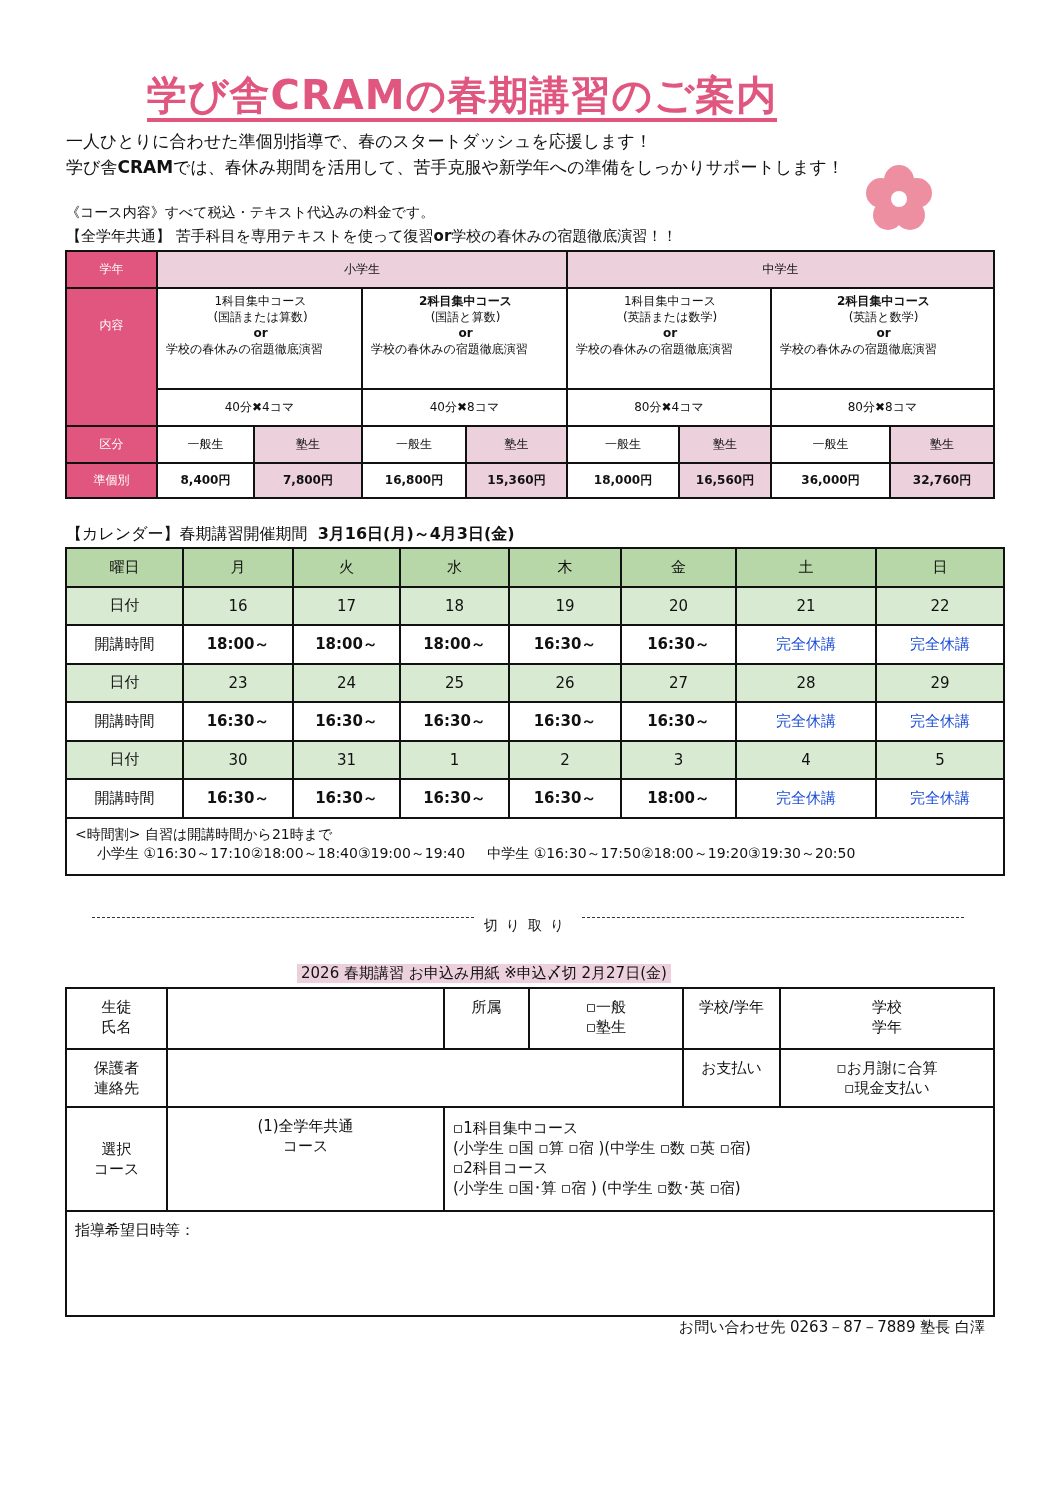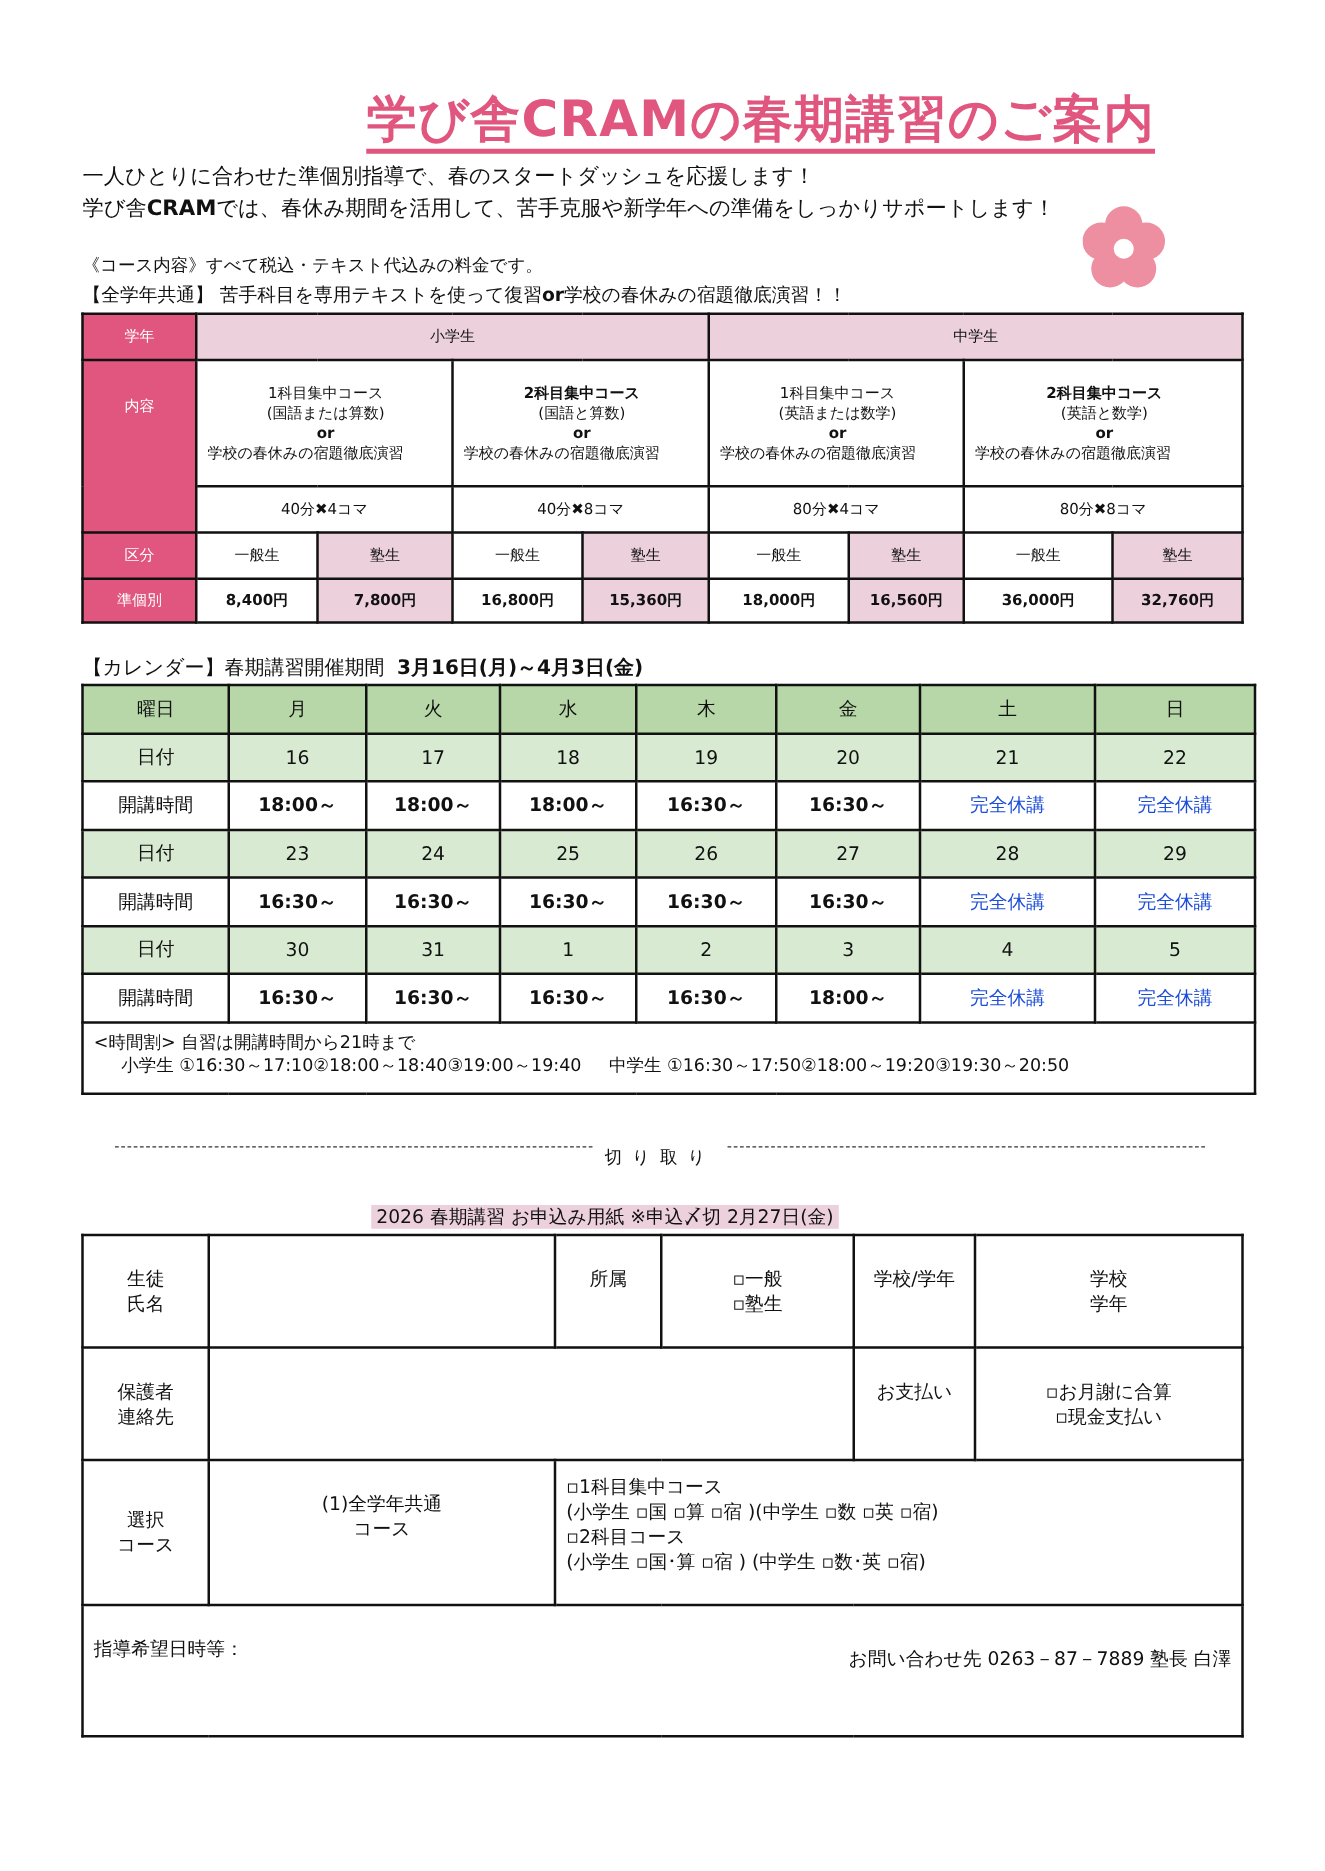--- a/index.html
+++ b/index.html
@@ -2,57 +2,57 @@
 <html><head>
 <meta charset="utf-8">
 <style>
   * { box-sizing: border-box; margin: 0; padding: 0; }
   body {
     width: 1060px; height: 1497px; background: #ffffff;
     font-family: "DejaVu Sans", "Liberation Sans", sans-serif;
     color: #111; position: relative; overflow: hidden;
   }
   .title {
-    position: absolute; left: 0; top: 68px; width: 924px; text-align: right;
+    position: absolute; left: 0; top: 68px; width: 924px; text-align: center;
     font-size: 40px; font-weight: bold; color: #e0567e; letter-spacing: 1px;
   }
   .title span { border-bottom: 4px solid #e0567e; padding-bottom: 0px; }
   .intro { position: absolute; left: 66px; top: 128px; font-size: 17px; line-height: 26px; }
   .flower { position: absolute; left: 866px; top: 163px; width: 66px; height: 70px; }
   .note1 { position: absolute; left: 66px; top: 204px; font-size: 14px; }
   .note2 { position: absolute; left: 66px; top: 227px; font-size: 15px; }
 
   table { border-collapse: collapse; position: absolute; table-layout: fixed; }
   td { border: 2px solid #111; text-align: center; vertical-align: middle; }
 
   
   .course { left: 65px; top: 250px; width: 928px; font-size: 12px; }
   .course td { padding: 2px 4px; }
   .pk { background: #e0567e; color: #fff; }
   .lp { background: #ecd0dc; }
-  .course .content { text-align: left; line-height: 16px; padding: 17px 6px 6px 8px; vertical-align: top; }
+  .course .content { text-align: left; line-height: 16px; padding: 4px 6px 6px 8px; vertical-align: top; }
   .course .content .c { text-align: center; display: block; }
   .course .price { font-weight: bold; }
 
   .cal-title { position: absolute; left: 66px; top: 524px; font-size: 16px; }
   .cal { left: 65px; top: 547px; width: 938px; font-size: 15px; }
   .cal td { height: 38.5px; }
   .gh { background: #b7d7a8; }
   .gl { background: #d9ead3; }
   .cal .time { font-weight: bold; }
   .cal .closed { color: #1d4ed8; }
   .cal .sched { text-align: left; padding: 6px 8px; font-size: 14px; line-height: 19px; height: 57px; vertical-align: top; }
 
   .cut { position: absolute; left: 92px; top: 917px; width: 872px; font-size: 14px; display: flex; }
   .cut .line { flex: 1; border-top: 1.5px dashed #333; }
   .cut .lbl { padding: 0 10px; letter-spacing: 8px; }
 
   .form-title { position: absolute; left: 297px; top: 964px; font-size: 15px; background: #ecd0dc; padding: 0 4px; }
   .form { left: 65px; top: 987px; width: 928px; font-size: 15px; }
-  .form td { line-height: 20px; vertical-align: top; padding: 24px 4px; }
+  .form td { line-height: 20px; vertical-align: top; padding: 8px 4px; }
   .form .left { text-align: left; padding-left: 8px; }
   .footer { position: absolute; right: 75px; top: 1318px; font-size: 15px; }
 </style>
 </head>
 <body>
 
 <div class="title"><span>学び舎CRAMの春期講習のご案内</span></div>
 
 <div class="intro">
   <div>一人ひとりに合わせた準個別指導で、春のスタートダッシュを応援します！</div>

